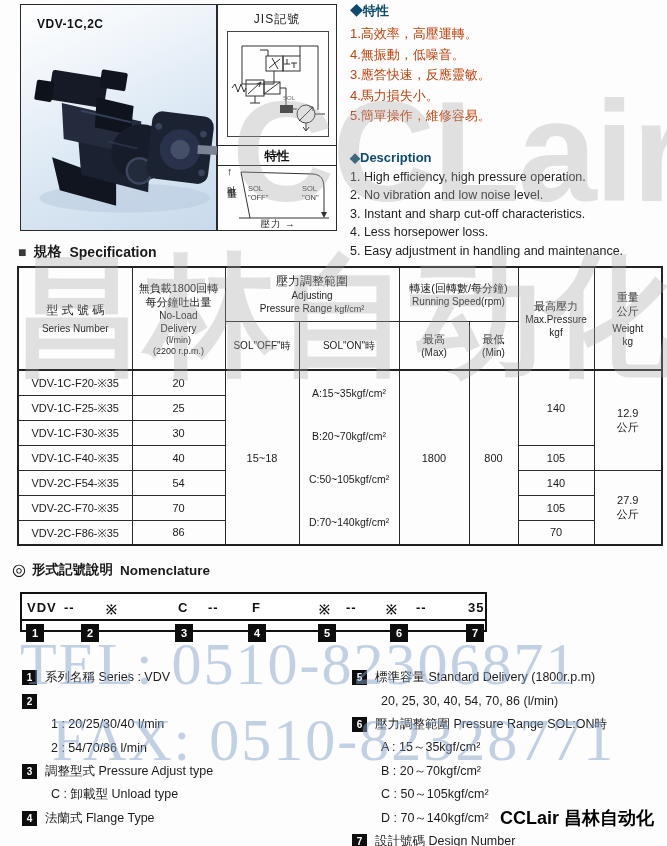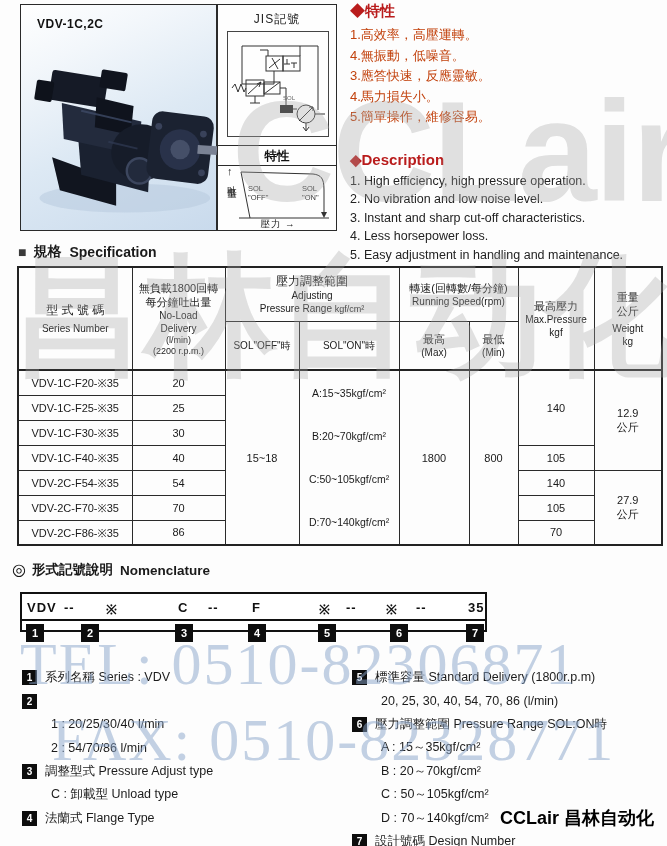--- a/index.html
+++ b/index.html
@@ -32,21 +32,21 @@
   .ylab { position:absolute; left:5px; top:10px; writing-mode:vertical-rl; font-size:9.5px;
           letter-spacing:2px; color:#222; }
   .plot-svg { position:absolute; left:17px; top:0px; width:96px; height:52px; }
   .soloff { position:absolute; left:28px; top:16px; font-size:7.5px; line-height:9px; color:#333; }
   .solonl { position:absolute; left:82px; top:16px; font-size:7.5px; line-height:9px; color:#333; }
   .xlab  { position:absolute; left:28px; top:50px; width:60px; text-align:center;
            font-size:9.5px; color:#222; letter-spacing:1px; }
 
   
   .features { position:absolute; left:350px; top:2px; width:316px; }
-  .fh, .dh { font-size:15px; font-weight:bold; color:#b91c1c; }
+  .fh, .dh { font-size:13px; font-weight:bold; color:#0c4a6e; }
   .flist { margin-top:4px; }
   .flist div { font-size:13px; line-height:20.5px; color:#c2410c; }
   .dh { margin-top:23px; }
   .dlist { margin-top:3px; }
   .dlist div { font-size:12.5px; line-height:18.6px; color:#222; }
 
   
   .spec-title { position:absolute; left:18px; top:243px; display:flex; align-items:center; }
   .sq-bullet { font-size:14px; color:#3a3a3a; margin-right:7px; line-height:14px; }
   .spec-title .t-zh { font-size:14px; font-weight:bold; margin-right:8px; }

